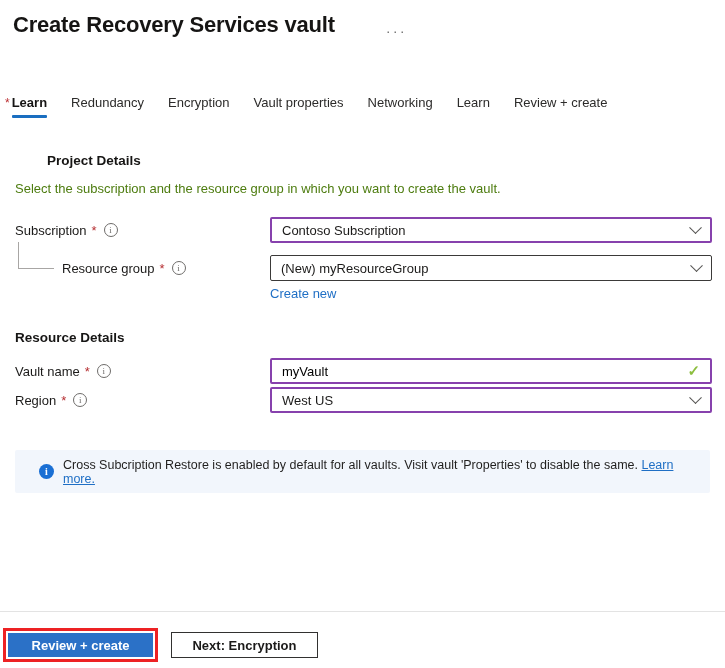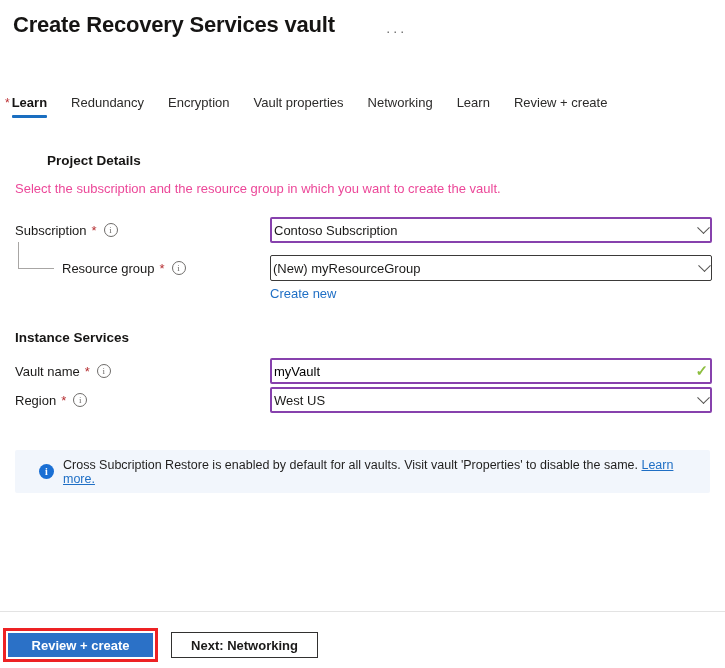--- a/index.html
+++ b/index.html
@@ -25,42 +25,42 @@
          color: #2c2b2a; cursor: pointer; white-space: nowrap; }
   .tab .req { color: #bc2f32; font-size: 12px; margin-right: 2px; }
   .tab .tab-label { position: relative; padding-bottom: 7px; }
   .tab.selected .tab-label { font-weight: bold; color: #161514; }
   .tab.selected .tab-label::after { content: ""; position: absolute; left: 0; right: 0; bottom: 0;
          height: 3px; background: #1a6ec0; border-radius: 1px; }
 
   
   .section-heading { font-size: 13.5px; font-weight: bold; line-height: 16px; margin-left: 15px; color: #161514; }
   #project-heading { margin-top: 37px; padding-left: 32px; }
-  #project-desc { font-size: 13px; line-height: 16px; margin: 12px 0 0 15px; color: #ec4899; }
+  #project-desc { font-size: 13px; line-height: 16px; margin: 12px 0 0 15px; color: #4d7c0f; }
   #instance-heading { margin-top: 28px; }
 
   
   .form-row { position: relative; height: 26px; width: 100%; }
   .row-sub { margin-top: 20px; }
   .row-rg { margin-top: 12px; }
   .row-vault { margin-top: 12px; }
   .row-region { margin-top: 3px; }
   .field-label { display: inline-flex; align-items: center; height: 26px; font-size: 13px; margin-left: 15px; }
   .row-rg .field-label { margin-left: 62px; }
   .req-star { color: #b52e31; margin-left: 5px; font-size: 13px; }
   .info-i { display: inline-flex; align-items: center; justify-content: center;
             width: 14px; height: 14px; border: 1px solid #6e6c6a; border-radius: 50%;
             color: #6e6c6a; font-size: 9px; line-height: 1; margin-left: 7px; cursor: default;
             font-family: "Liberation Serif", serif; }
   .tree-connector { position: absolute; left: 18px; top: -13px; width: 36px; height: 27px;
             border-left: 1px solid #a8a6a4; border-bottom: 1px solid #a8a6a4; }
 
   .control { position: absolute; left: 270px; top: 0; width: 442px; height: 26px;
              background: #fff; border-radius: 2px; display: flex; align-items: center;
-             padding: 0 2px; font-size: 13px; color: #1b1a19; cursor: pointer; }
+             padding: 0 10px; font-size: 13px; color: #1b1a19; cursor: pointer; }
   .edited { border: 2px solid #8741ad; }
   .default-border { border: 1px solid #3b3a39; }
   .chevron { margin-left: auto; width: 9px; height: 9px; border-right: 1.5px solid #575654;
              border-bottom: 1.5px solid #575654; transform: rotate(45deg) translate(-2px,-2px); }
   .check-icon { margin-left: auto; color: #8cbe3f; font-size: 15px; font-weight: bold; }
   .text-input { border: none; outline: none; flex: 1; font-size: 13px; font-family: inherit;
                 color: #000000; padding: 0; background: transparent; }
   .create-new { display: inline-block; margin: 5px 0 0 270px; font-size: 13px; color: #1f6fc5;
                 text-decoration: none; cursor: pointer; }
 
@@ -145,21 +145,21 @@
     <span class="info-i">i</span>
   </span>
   <div class="control default-border">
     <span>(New) myResourceGroup</span>
     <span class="chevron"></span>
   </div>
 </div>
 <a class="create-new">Create new</a>
 
 
-<div id="instance-heading" class="section-heading">Instance Services</div>
+<div id="instance-heading" class="section-heading">Resource Details</div>
 
 <div class="form-row row-vault">
   <span class="field-label">
     <span>Vault name</span>
     <span class="req-star">*</span>
     <span class="info-i">i</span>
   </span>
   <div class="control edited">
     <input class="text-input" type="text" value="myVault" style="">
     <span class="check-icon">✓</span>
@@ -185,17 +185,17 @@
     <span>Cross Subcription Restore is enabled by default for all vaults. Visit vault 'Properties' to disable the same. </span><a class="banner-link">Learn more.</a>
   </span>
 </div>
 
 
 <div class="footer-divider"></div>
 <div class="footer">
   <span class="annotation-box">
     <button class="btn-primary">Review + create</button>
   </span>
-  <button class="btn-secondary">Next: Networking</button>
+  <button class="btn-secondary">Next: Encryption</button>
 </div>
 
 
 
 
 </body></html>

